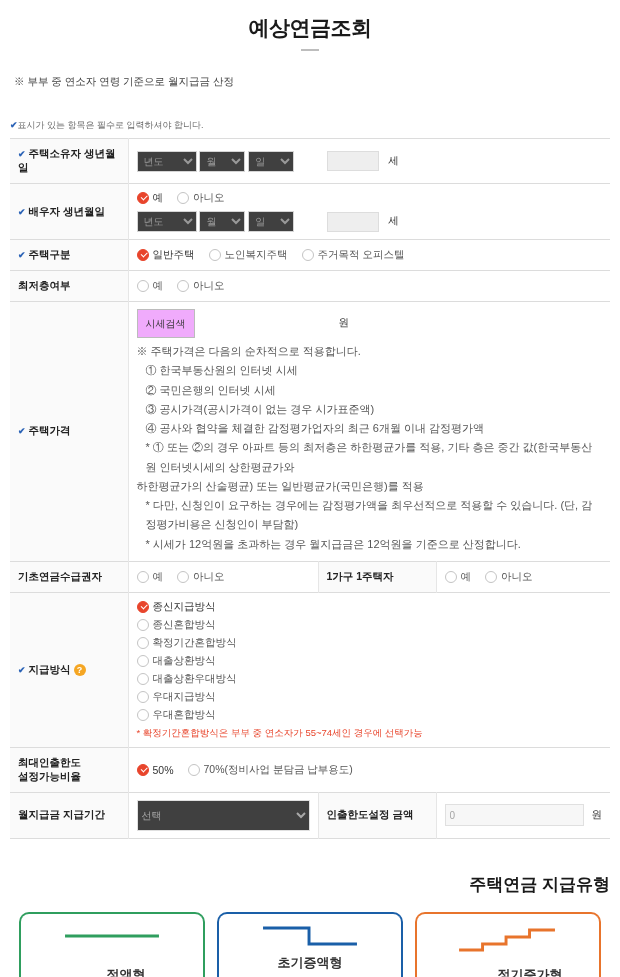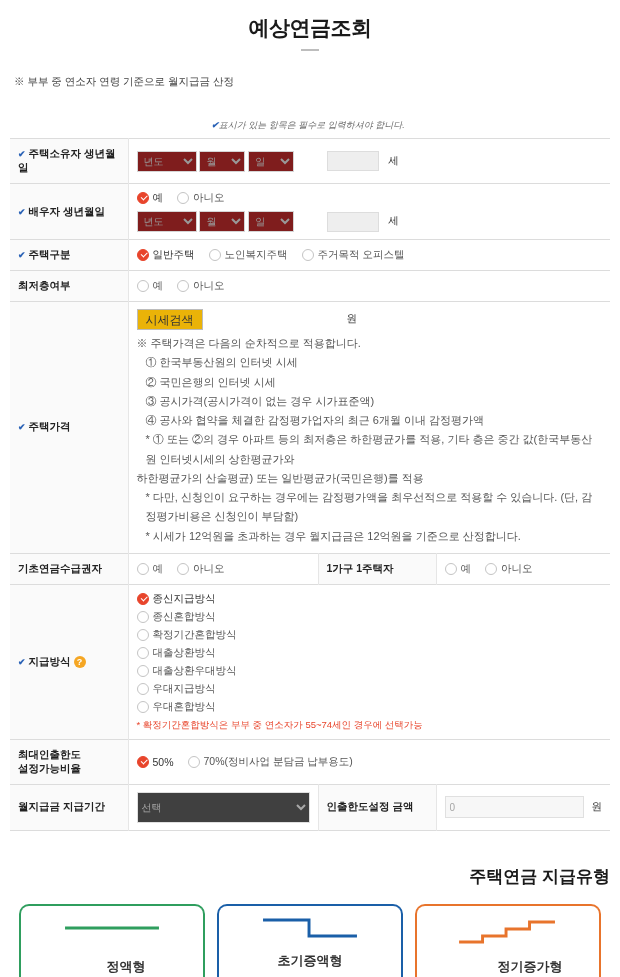--- a/index.html
+++ b/index.html
@@ -24,26 +24,25 @@
     width: 18px; height: 2px; background: #bdbdbd;
     margin: 7px auto 0 auto;
   }
   .notice {
     font-size: 10.5px;
     color: #444;
     margin-top: 24px;
     padding-left: 4px;
   }
   .required-note {
-    text-align: center;
+    text-align: left;
     font-size: 9px;
     color: #6a6a6a;
     margin-top: 30px;
     padding-right: 4px;
-    font-style: italic;
   }
   .required-note .chk { color: #2a62b6; font-weight: bold; }
 
   table.form {
     width: 600px;
     border-collapse: collapse;
     margin-top: 6px;
     table-layout: fixed;
   }
   table.form tr { border-top: 1px solid #dcdcdc; }
@@ -64,21 +63,21 @@
     font-size: 10.5px;
     vertical-align: middle;
   }
   .chk-mark { color: #2a62b6; font-size: 9px; margin-right: 3px; }
 
   select.sel {
     font-family: "Liberation Sans", sans-serif;
     font-size: 10px;
     color: #999;
     border: 1px solid #d5d5d5;
-    background: #7f1d1d;
+    background: #404040;
     height: 21px;
     padding: 1px 2px;
     vertical-align: middle;
   }
   .sel-year { width: 60px; }
   .sel-mon { width: 46px; }
   .sel-day { width: 46px; }
   .age-box {
     display: inline-block;
     width: 52px; height: 20px;
@@ -111,25 +110,25 @@
     border-left: 1.5px solid #fff; border-bottom: 1.5px solid #fff;
     transform: rotate(-45deg);
   }
   .radio.off .lbl { color: #555; }
 
   .vlist .radio { display: flex; margin: 0 0 4px 0; }
 
   .btn-sise {
     display: inline-block;
     border: 1px solid #bcbcbc;
-    background: #eab308;
-    font-size: 12px;
+    background: #f0abfc;
+    font-size: 10px;
     color: #333;
     padding: 3px 8px;
-    height: 21px;
+    height: 29px;
     line-height: 14px;
     vertical-align: middle;
     cursor: pointer;
     font-family: "Liberation Sans", sans-serif;
   }
   .price-input {
     display: inline-block;
     width: 140px; height: 21px;
     border: 0; background: #fff;
     vertical-align: middle;
@@ -466,21 +465,21 @@
         <div>평생 동일한</div>
         <div>금액 수령</div>
       </div>
     </div>
 
     <div class="card blue">
       <div class="top">
         <svg class="graph" viewBox="0 0 186 44" preserveAspectRatio="none">
           <polyline points="45,8 45,8 92,8 92,24 141,24" fill="none" stroke="#1a5fa8" stroke-width="3"></polyline>
         </svg>
-        <div class="name" style="position:absolute;bottom:12px;left:0;width:100%;">초기증액형</div>
+        <div class="name" style="position:absolute;bottom:18px;left:0;width:100%;">초기증액형</div>
       </div>
       <div class="desc">
         <div>가입 초기에</div>
         <div>선택한 기간은 더 많이,</div>
 
       </div>
     </div>
 
     <div class="card orange">
       <div class="top">

